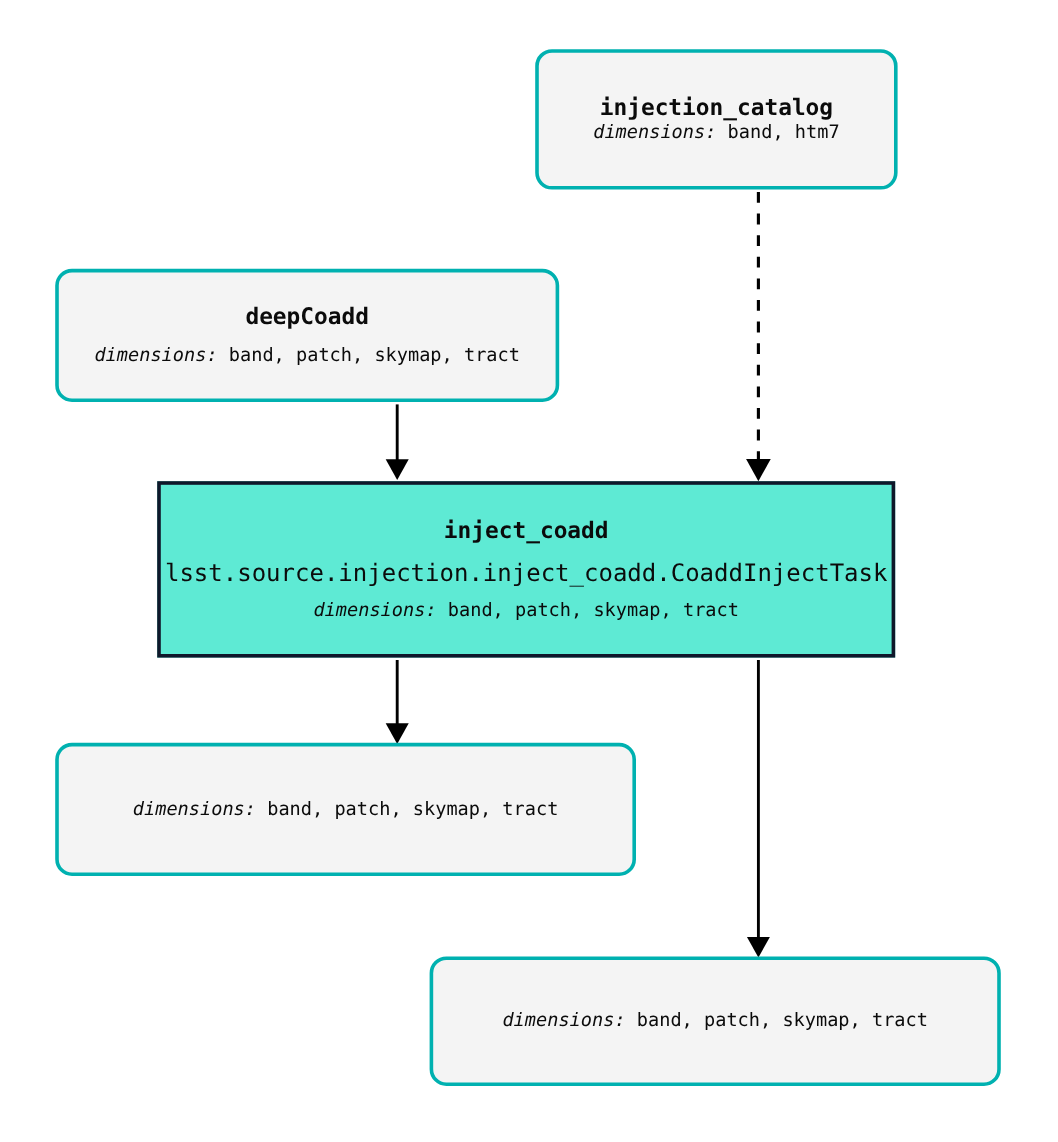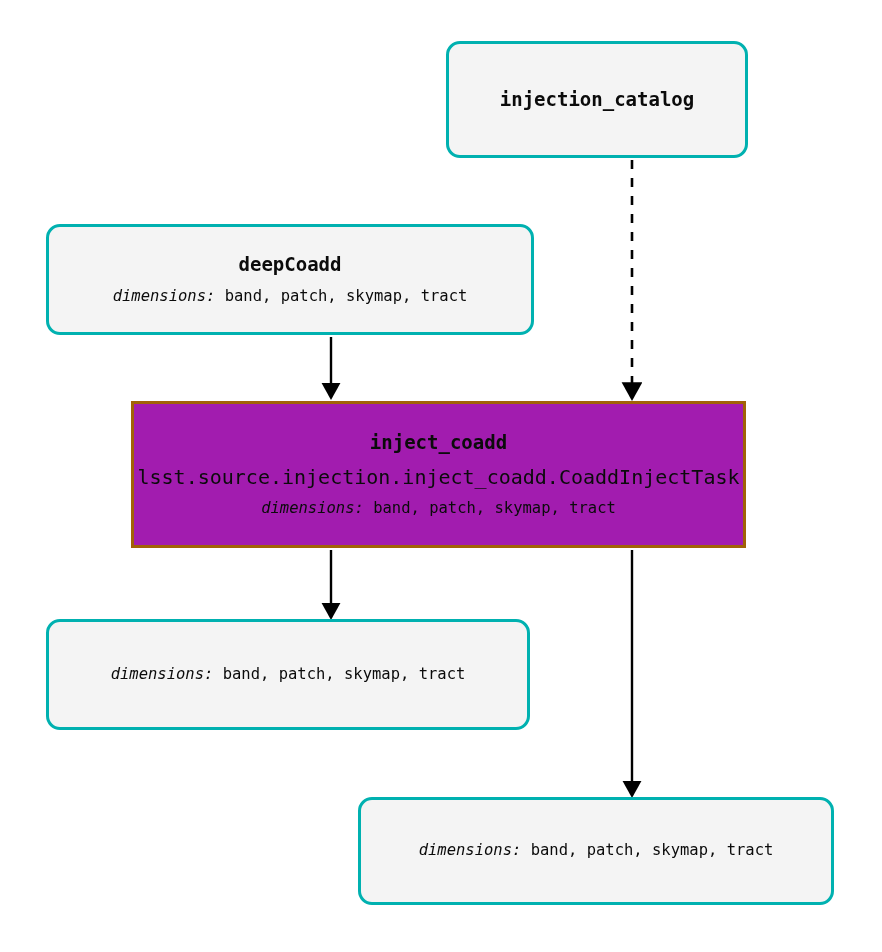--- a/index.html
+++ b/index.html
@@ -31,22 +31,22 @@
     align-items: center;
     justify-content: center;
     text-align: center;
   }
   .node.dataset {
     background: #f4f4f4;
     border: 3px solid #00b1b0;
     border-radius: 14px;
   }
   .node.task {
-    background: #a21caf;
-    border: 3px solid #a16207;
+    background: #5eead4;
+    border: 3px solid #0f172a;
     border-radius: 0;
   }
   .node-title {
     font-family: "DejaVu Sans Mono", monospace;
     font-weight: bold;
     font-size: 19px;
     color: #0b0b0b;
     line-height: 1.15;
     letter-spacing: 0px;
     white-space: nowrap;
@@ -69,21 +69,21 @@
   }
   .dims-key {
     font-style: italic;
   }
   .dims-val {
     font-style: normal;
   }
 
   
   #node-injection-catalog { left: 446px; top: 41px;  width: 302px; height: 117px; }
-  #node-deepcoadd         { left: 46px;  top: 224px; width: 488px; height: 111px; align-items: center; }
+  #node-deepcoadd         { left: 46px;  top: 224px; width: 420px; height: 111px; align-items: center; }
   #node-inject-coadd      { left: 131px; top: 401px; width: 615px; height: 147px; }
   #node-injected-deepcoadd{ left: 46px;  top: 619px; width: 484px; height: 111px; }
   #node-injected-catalog  { left: 358px; top: 797px; width: 476px; height: 108px; }
 
   #node-injection-catalog .node-title { }
   #node-deepcoadd .node-title { margin-bottom: 12px; }
   #node-injected-deepcoadd .node-title { margin-bottom: 12px; }
   #node-injected-catalog .node-title { margin-bottom: 12px; }
   #node-inject-coadd .node-title { margin-bottom: 12px; }
   #node-inject-coadd .node-class { margin-bottom: 11px; }
@@ -104,20 +104,24 @@
 
     <line x1="331" y1="337" x2="331" y2="388" stroke="#000000" stroke-width="2.4" marker-end="url(#arrowhead)"></line>
 
     <line x1="331" y1="550" x2="331" y2="608" stroke="#000000" stroke-width="2.4" marker-end="url(#arrowhead)"></line>
 
     <line x1="632" y1="550" x2="632" y2="786" stroke="#000000" stroke-width="2.4" marker-end="url(#arrowhead)"></line>
   </svg>
 
   <div class="node dataset" id="node-injection-catalog">
     <div class="node-title">injection_catalog</div>
+    <div class="node-dims">
+      <span class="dims-key">dimensions:</span>
+      <span class="dims-val">band, htm7</span>
+    </div>
   </div>
 
   <div class="node dataset" id="node-deepcoadd">
     <div class="node-title">deepCoadd</div>
     <div class="node-dims">
       <span class="dims-key">dimensions:</span>
       <span class="dims-val">band, patch, skymap, tract</span>
     </div>
   </div>
 

